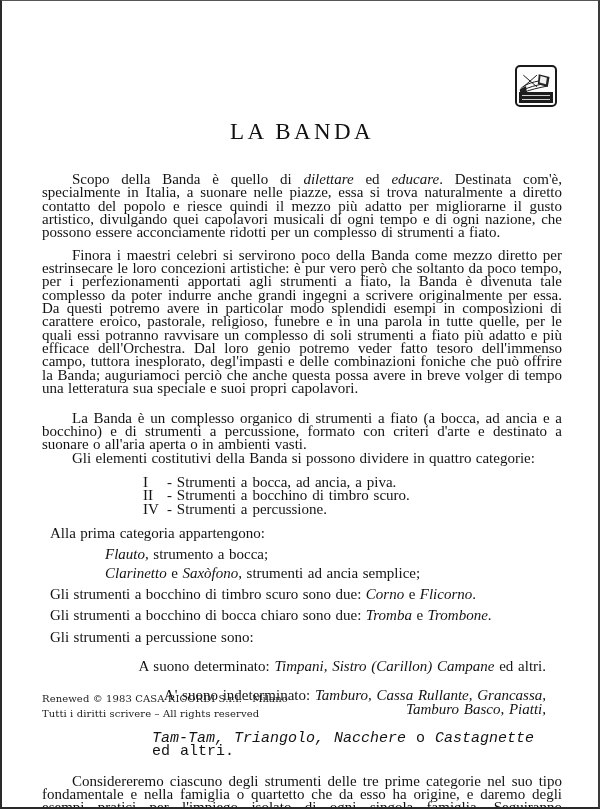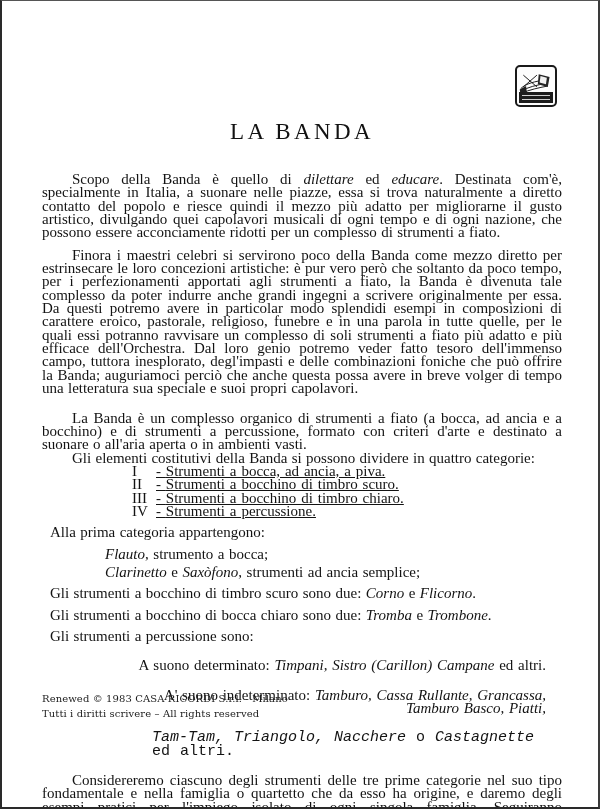--- a/index.html
+++ b/index.html
@@ -97,23 +97,22 @@
 
   .flow-line {
     margin: 0;
     text-align: left;
     word-spacing: 0.5px;
   }
 
   
   .cat-list {
     list-style: none;
-    margin: 0;
+    margin: 11px;
     padding: 0 0 0 0;
-    text-decoration: underline;
   }
   .cat-list li {
     margin: 0;
     padding-left: 90px;
     white-space: nowrap;
     word-spacing: 1.1px;
   }
   .cat-list li .num {
     display: inline-block;
     width: 24px;
@@ -178,21 +177,20 @@
 
     <div class="gap-s"></div>
 
     <p class="para tight">La Banda è un complesso organico di strumenti a fiato (a bocca, ad ancia e a bocchino) e di strumenti a percussione, formato con criteri d'arte e destinato a suonare o all'aria aperta o in ambienti vasti.</p>
 
     <p class="para tight">Gli elementi costitutivi della Banda si possono dividere in quattro categorie:</p>
 
     <ul class="cat-list">
       <li><span class="num">I</span><span>-</span>&nbsp;<span>Strumenti a bocca, ad ancia, a piva.</span></li>
       <li><span class="num">II</span><span>-</span>&nbsp;<span>Strumenti a bocchino di timbro scuro.</span></li>
-      <li><span class="num w3">III</span><span>-</span>&nbsp;<span>Strumenti a bocchino di timbro chiaro.</span></li>
       <li><span class="num">IV</span><span>-</span>&nbsp;<span>Strumenti a percussione.</span></li>
     </ul>
 
     <p class="flow-line halfind">Alla prima categoria appartengono:</p>
 
     <p class="flow-line indent2">
       <i>Flauto</i><span>, strumento a bocca;</span>
     </p>
 
     <p class="flow-line indent2">

